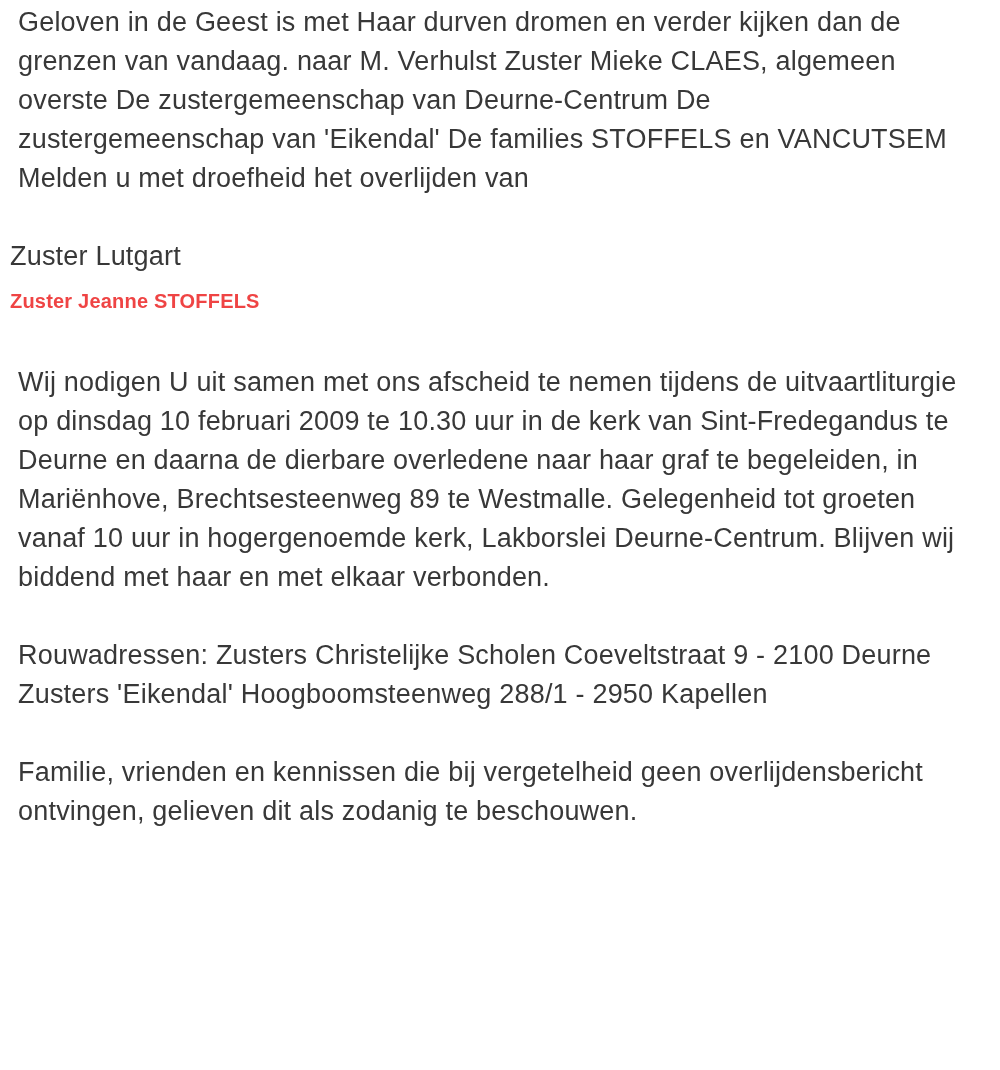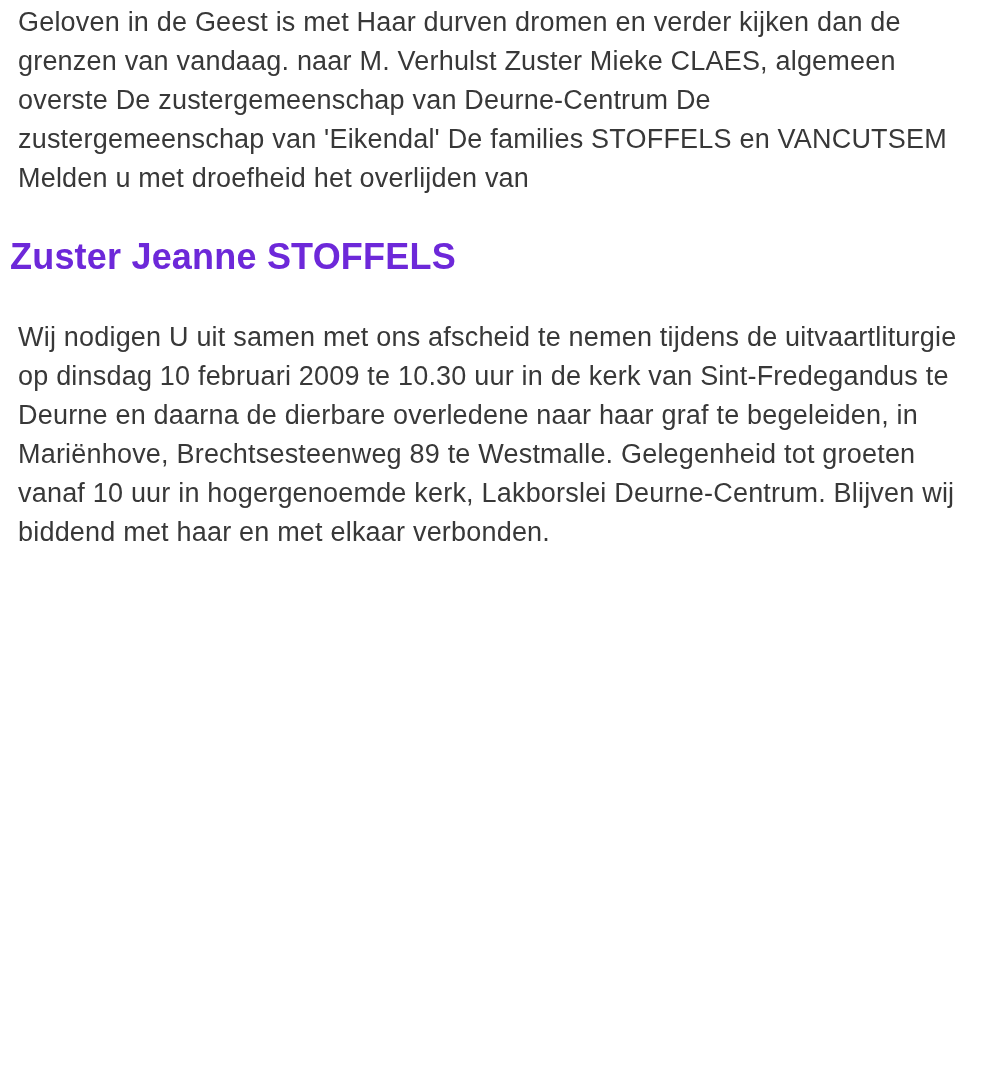--- a/index.html
+++ b/index.html
@@ -23,31 +23,34 @@
     margin: 0 0 39px 8px;
   }
   .para:last-child {
     margin-bottom: 0;
   }
   .name-line {
     margin: 0 0 6px 0;
   }
   .full-name {
     font-weight: 700;
-    font-size: 36px;
-    color: #6d28d9;
+    font-size: 20px;
+    color: #ef4444;
     margin: 0 0 42px 0;
   }
 </style>
 </head>
 <body>
 
 <main class="page">
   <p class="para">Geloven in de Geest is met Haar durven dromen en verder kijken dan de grenzen van vandaag. naar M. Verhulst Zuster Mieke CLAES, algemeen overste De zustergemeenschap van Deurne-Centrum De zustergemeenschap van 'Eikendal' De families STOFFELS en VANCUTSEM Melden u met droefheid het overlijden van</p>
 
+  <p class="para name-line">Zuster Lutgart</p>
 
   <p class="para full-name">Zuster Jeanne STOFFELS</p>
 
 
   <p class="para">Wij nodigen U uit samen met ons afscheid te nemen tijdens de uitvaartliturgie op dinsdag 10 februari 2009 te 10.30 uur in de kerk van Sint-Fredegandus te Deurne en daarna de dierbare overledene naar haar graf te begeleiden, in Mariënhove, Brechtsesteenweg 89 te Westmalle. Gelegenheid tot groeten vanaf 10 uur in hogergenoemde kerk, Lakborslei Deurne-Centrum. Blijven wij biddend met haar en met elkaar verbonden.</p>
 
+  <p class="para">Rouwadressen: Zusters Christelijke Scholen Coeveltstraat 9 - 2100 Deurne Zusters 'Eikendal' Hoogboomsteenweg 288/1 - 2950 Kapellen</p>
 
+  <p class="para">Familie, vrienden en kennissen die bij vergetelheid geen overlijdensbericht ontvingen, gelieven dit als zodanig te beschouwen.</p>
 </main>
 
 </body></html>

